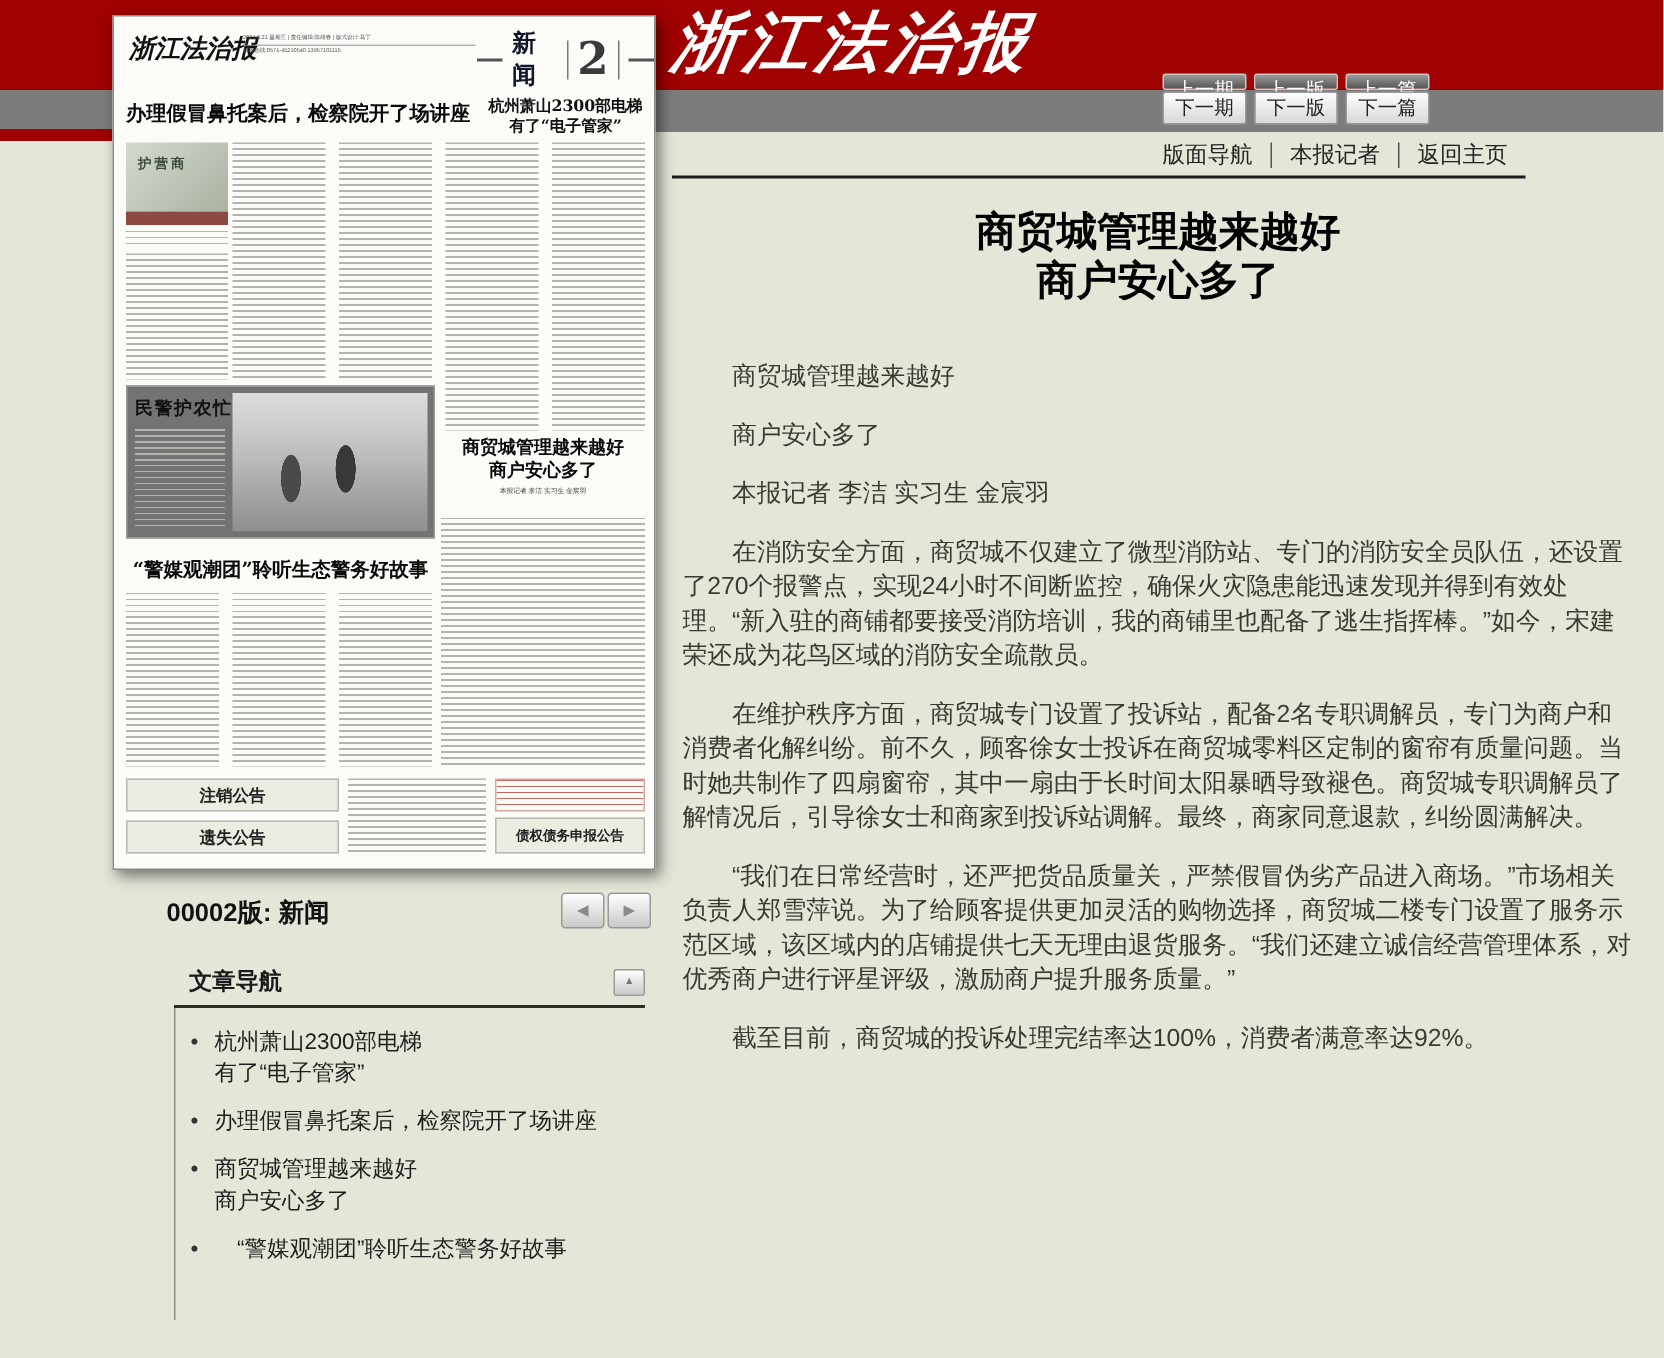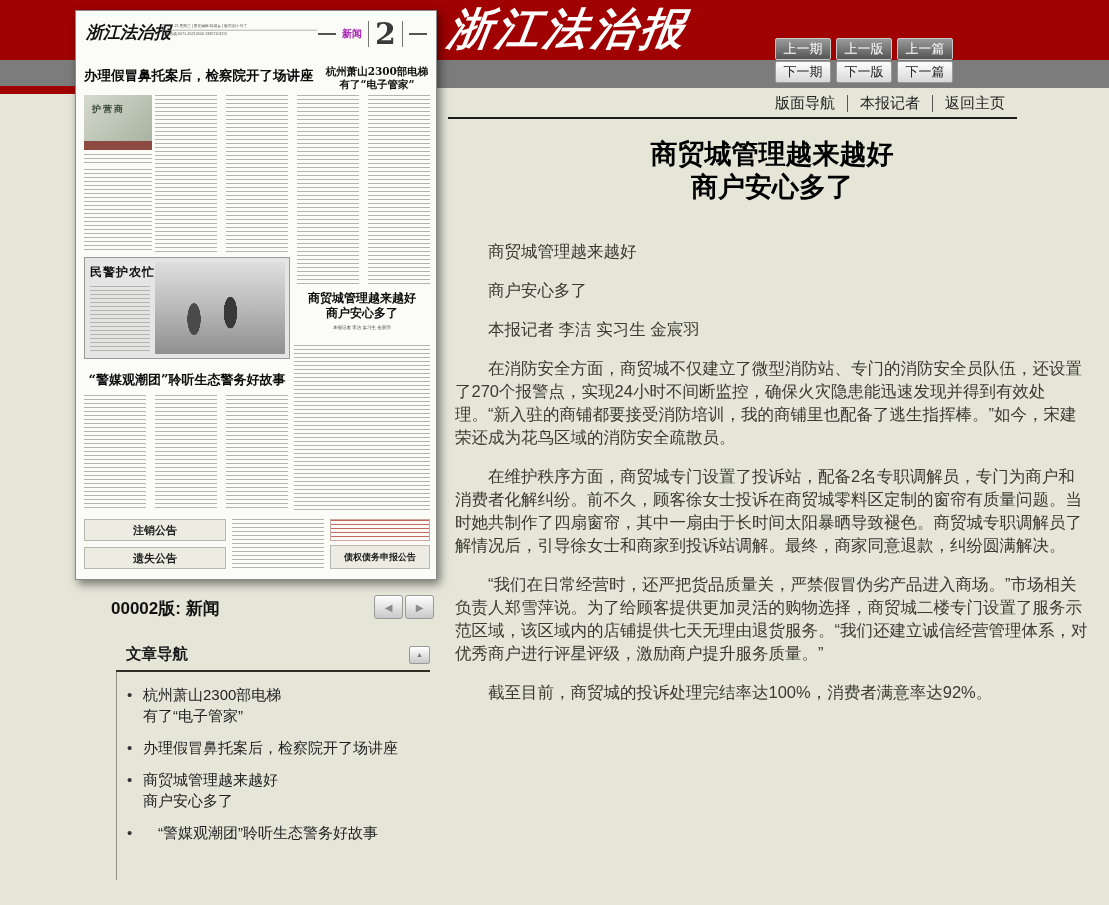--- a/index.html
+++ b/index.html
@@ -8,59 +8,59 @@
   
   .red-band{position:absolute;left:0;top:0;width:1109px;height:60px;background:#A00101;}
   .gray-band{position:absolute;left:0;top:60px;width:1109px;height:28px;background:#7C7C7C;}
   .red-strip{position:absolute;left:0;top:86px;width:75px;height:8px;background:#A00101;}
   .logo{position:absolute;left:448px;top:-2px;width:300px;height:64px;color:#fff;
         font-family:"DejaVu Serif",serif;font-style:italic;font-weight:bold;font-size:44px;
         letter-spacing:4px;line-height:62px;transform:skewX(-8deg);}
   .nav-btns{position:absolute;left:775px;top:38px;display:grid;
             grid-template-columns:repeat(3,56px);grid-auto-rows:22px;gap:1px 5px;}
   .nb{font-size:13px;border-radius:2px;cursor:pointer;padding:0;font-family:inherit;line-height:20px;text-align:center;}
-  .nb-dark{background:linear-gradient(#9a9a9a,#555);color:#fff;border:1px solid #c9c9c9;}
+  .nb-dark{background:linear-gradient(#9a9a9a,#555);color:#fff;border:1px solid #c9c9c9;margin-top:11px;}
   .nb-light{background:linear-gradient(#fefefe,#d8d8d8);color:#222;border:1px solid #999;}
   .sub-nav{position:absolute;left:448px;top:94px;width:569px;display:flex;justify-content:flex-end;
            align-items:center;font-size:15px;color:#222;}
   .sub-link{padding:0 12px;cursor:pointer;text-align:right;}
   .sub-sep{width:1px;height:17px;background:#555;}
   .head-rule{position:absolute;left:448px;top:117px;width:569px;border-top:2px solid #1c1c1c;}
   
   .thumb{position:absolute;left:75px;top:10px;width:362px;height:570px;background:#fbfbf8;
          border:1px solid #8a8a8a;box-shadow:3px 4px 9px rgba(0,0,0,.5);cursor:pointer;box-sizing:border-box;}
   .thumb *{position:absolute;box-sizing:border-box;}
   .stripes{background:repeating-linear-gradient(to bottom,#b4b4ae 0 1px,transparent 1px 4px);}
   .m-logo{left:10px;top:10px;font-family:"DejaVu Serif",serif;font-style:italic;font-weight:bold;
           font-size:17px;color:#111;white-space:nowrap;}
   .m-issue{left:86px;top:12px;width:250px;font-size:6px;color:#555;line-height:9px;
            transform:scale(.62);transform-origin:0 0;white-space:nowrap;}
   .m-issue .l1{position:static;display:block;border-bottom:1px solid #888;padding-bottom:2px;margin-bottom:2px;}
   .m-issue .l2{position:static;display:block;}
   .m-section{left:242px;top:8px;display:flex;align-items:center;gap:6px;}
   .m-section *{position:static;}
   .m-sec-dash{width:18px;height:2px;background:#555;}
-  .m-sec-label{font-family:"DejaVu Serif",serif;font-weight:bold;font-size:10px;color:#a21caf;}
+  .m-sec-label{font-family:"DejaVu Serif",serif;font-weight:bold;font-size:16px;color:#0f172a;}
   .m-sec-bar{width:1px;height:26px;background:#777;}
   .m-sec-num{font-family:"DejaVu Serif",serif;font-weight:bold;font-size:30px;color:#3a3a3a;line-height:30px;}
   .m-h-main{left:8px;top:56px;width:238px;font-family:"DejaVu Serif",serif;font-weight:bold;
             font-size:13.5px;color:#0a0a0a;letter-spacing:0;}
   .m-h-right{left:248px;top:54px;width:106px;text-align:center;font-family:"DejaVu Serif",serif;
              font-weight:bold;font-size:10.5px;line-height:13px;color:#111;}
   .m-photo-green{left:8px;top:84px;width:68px;height:46px;
       background:linear-gradient(135deg,#d4dacd,#a9b3a1);}
   .m-photo-green span{position:absolute;left:8px;top:8px;font-weight:bold;font-size:9px;color:#3c4c3c;letter-spacing:2px;}
   .m-photo-band{left:8px;top:130px;width:68px;height:9px;background:#8d4a42;}
   .m-cap{left:8px;top:143px;width:68px;height:11px;}
   .c1{left:8px;top:158px;width:68px;height:84px;}
   .c2{left:79px;top:84px;width:62px;height:158px;}
   .c3{left:150px;top:84px;width:62px;height:158px;}
   .c4{left:221px;top:84px;width:62px;height:192px;}
   .c5{left:292px;top:84px;width:62px;height:192px;}
-  .fbox{left:8px;top:246px;width:206px;height:102px;border:1px solid #999;background:#e5e5e5;}
+  .fbox{left:8px;top:246px;width:206px;height:102px;border:1px solid #999;background:#737373;}
   .fb-title{left:5px;top:6px;font-family:"DejaVu Serif",serif;font-weight:bold;font-size:12px;color:#111;letter-spacing:1px;}
   .fb-stripes{left:5px;top:28px;width:60px;height:66px;}
   .fb-photo{left:70px;top:4px;width:130px;height:92px;
       background:radial-gradient(ellipse 11px 26px at 30% 62%,#4a4a4a 60%,transparent 62%),
                  radial-gradient(ellipse 11px 26px at 58% 55%,#383838 60%,transparent 62%),
                  linear-gradient(#dedede 0%,#bdbdbd 45%,#8f8f8f 100%);}
   .m-h-bottom{left:8px;top:360px;width:206px;text-align:center;font-family:"DejaVu Serif",serif;
               font-weight:bold;font-size:13px;color:#0a0a0a;}
   .lc1{left:8px;top:384px;width:62px;height:116px;}
   .lc2{left:79px;top:384px;width:62px;height:116px;}

